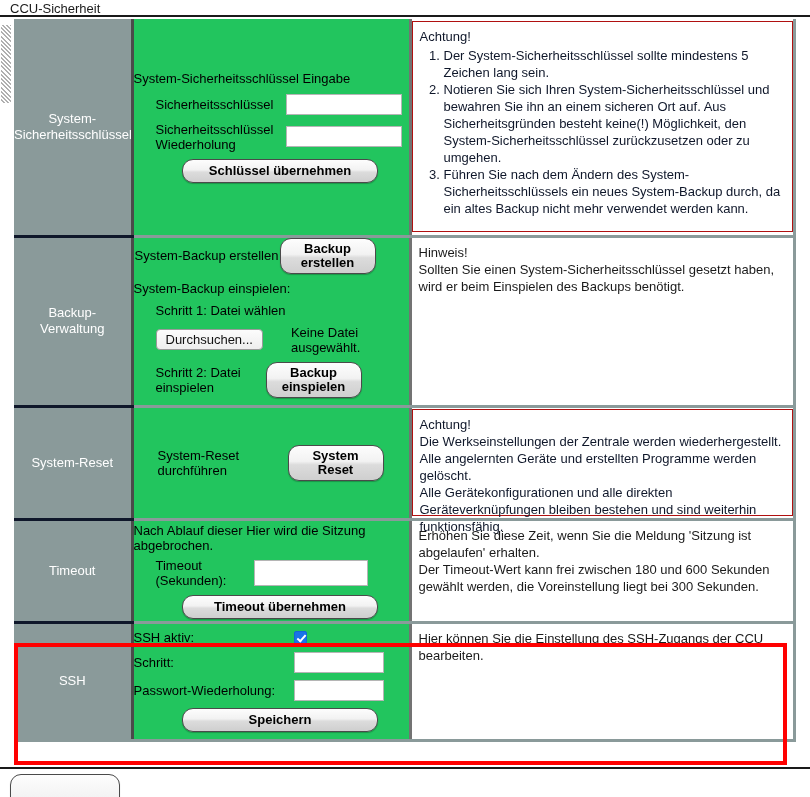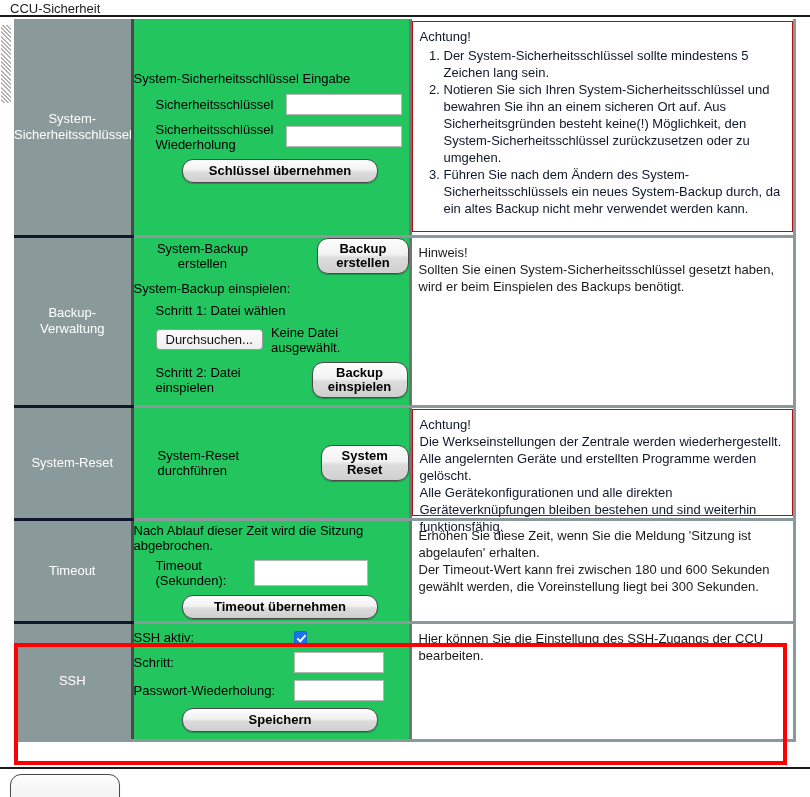--- a/index.html
+++ b/index.html
@@ -151,21 +151,21 @@
     font-size: 13px;
     text-align: center;
     line-height: 14px;
     padding: 4px 10px;
     box-sizing: border-box;
     cursor: pointer;
     white-space: pre-line;
     box-shadow: 0 1px 1px rgba(0,0,0,0.25);
   }
   .btn-wide { width: 196px; }
-  .btn-two { width: 96px; padding: 3px 4px; margin-left: 46px; }
+  .btn-two { width: 96px; padding: 3px 4px; }
   .file-btn {
     display: inline-block;
     border: 1px solid #9a9a9a;
     border-radius: 4px;
     background: linear-gradient(to bottom, #fcfcfc, #eeeeee);
     font-size: 13px;
     padding: 2px 9px;
     cursor: pointer;
     color: #111111;
   }
@@ -279,21 +279,21 @@
         <span class="flabel" style="width:146px;text-align:center;">System-Backup erstellen</span>
         <span class="btn btn-two">Backup
 erstellen</span>
       </div>
       <div class="frow">
         <span class="flabel">System-Backup einspielen:</span>
       </div>
       <div class="frow indent">
         <span class="flabel">Schritt 1: Datei wählen</span>
       </div>
-      <div class="frow indent" style="">
+      <div class="frow indent" style="gap:20px;">
         <span class="file-btn">Durchsuchen...</span>
         <span class="file-none">Keine Datei ausgewählt.</span>
       </div>
       <div class="frow indent">
         <span class="flabel" style="width:110px;">Schritt 2: Datei einspielen</span>
         <span class="btn btn-two">Backup
 einspielen</span>
       </div>
     </td>
     <td class="sect-info">
@@ -318,21 +318,21 @@
         <div>Achtung!</div>
         <div>Die Werkseinstellungen der Zentrale werden wiederhergestellt. Alle angelernten Geräte und erstellten Programme werden gelöscht.</div>
         <div>Alle Gerätekonfigurationen und alle direkten Geräteverknüpfungen bleiben bestehen und sind weiterhin funktionsfähig.</div>
       </div>
     </td>
   </tr>
 
   <tr class="r-to">
     <td class="sect-label">Timeout</td>
     <td class="sect-form">
-      <div class="form-title" style="margin-bottom:5px;">Nach Ablauf dieser Zeit wird die Sitzung abgebrochen.</div>
+      <div class="form-title" style="margin-bottom:5px;">Nach Ablauf dieser Hier wird die Sitzung abgebrochen.</div>
       <div class="frow indent">
         <span class="flabel" style="width:98px;">Timeout (Sekunden):</span>
         <input class="txtinput" style="width: 114px; height: 26px;" type="text" value="">
       </div>
       <div class="center-row" style="padding-left:18px;">
         <span class="btn btn-wide">Timeout übernehmen</span>
       </div>
     </td>
     <td class="sect-info">
       <div class="info-inner info-note">

